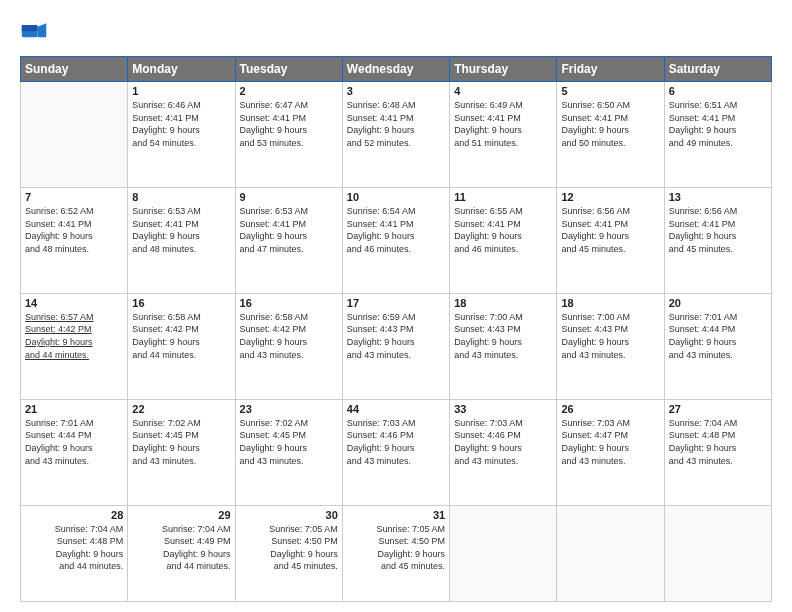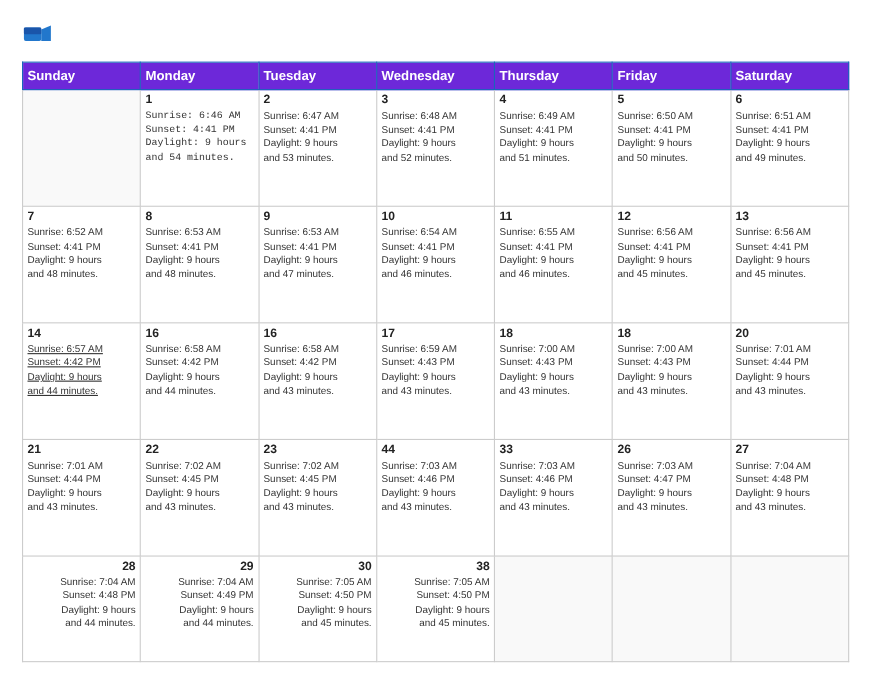--- a/index.html
+++ b/index.html
@@ -56,21 +56,21 @@
       color: #444;
     }
     .calendar {
       flex: 1;
       border: 1px solid #ccc;
       border-collapse: collapse;
       width: 100%;
       table-layout: fixed;
     }
     .calendar th {
-      background: #6d28d9;
+      background: #737373;
       color: #fff;
       font-size: 12px;
       font-weight: bold;
       padding: 5px 4px;
       text-align: left;
       border: 1px solid #1a66bb;
     }
     .calendar td {
       border: 1px solid #ccc;
       vertical-align: top;
@@ -126,21 +126,21 @@
           <th>Thursday</th>
           <th>Friday</th>
           <th>Saturday</th>
         </tr>
     </thead>
     <tbody id="calendar-body">
     <tr>
           <td class="empty"></td>
           <td>
             <span class="day-num">1</span>
-            <div class="day-info" style="white-space: pre-line; font-family: Liberation Mono, monospace;">Sunrise: 6:46 AM
+            <div class="day-info" style="white-space: pre-line;">Sunrise: 6:46 AM
 Sunset: 4:41 PM
 Daylight: 9 hours
 and 54 minutes.</div>
           </td>
           <td>
             <span class="day-num">2</span>
             <div class="day-info" style="white-space: pre-line;">Sunrise: 6:47 AM
 Sunset: 4:41 PM
 Daylight: 9 hours
 and 53 minutes.</div>
@@ -343,21 +343,21 @@
 and 44 minutes.</div>
           </td>
           <td>
             <span class="day-num">30</span>
             <div class="day-info" style="white-space: pre-line;">Sunrise: 7:05 AM
 Sunset: 4:50 PM
 Daylight: 9 hours
 and 45 minutes.</div>
           </td>
           <td>
-            <span class="day-num">38</span>
+            <span class="day-num">31</span>
             <div class="day-info" style="white-space: pre-line;">Sunrise: 7:05 AM
 Sunset: 4:50 PM
 Daylight: 9 hours
 and 45 minutes.</div>
           </td>
           <td class="empty"></td>
           <td class="empty"></td>
           <td class="empty"></td>
         </tr>
       </tbody>

